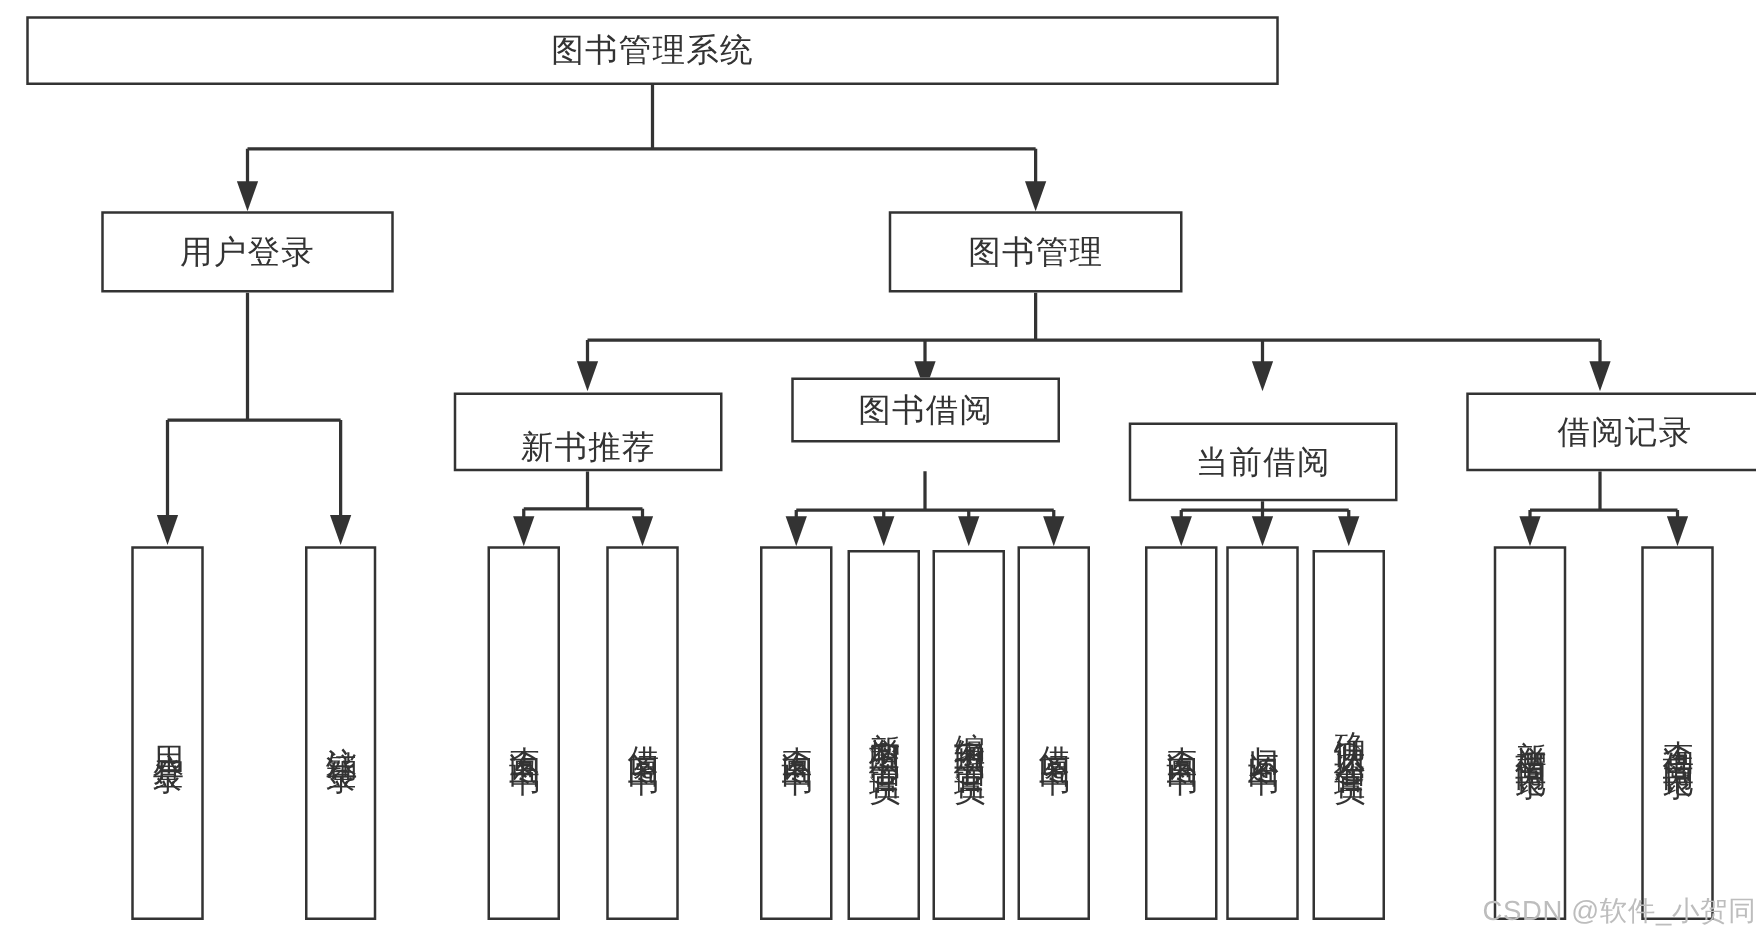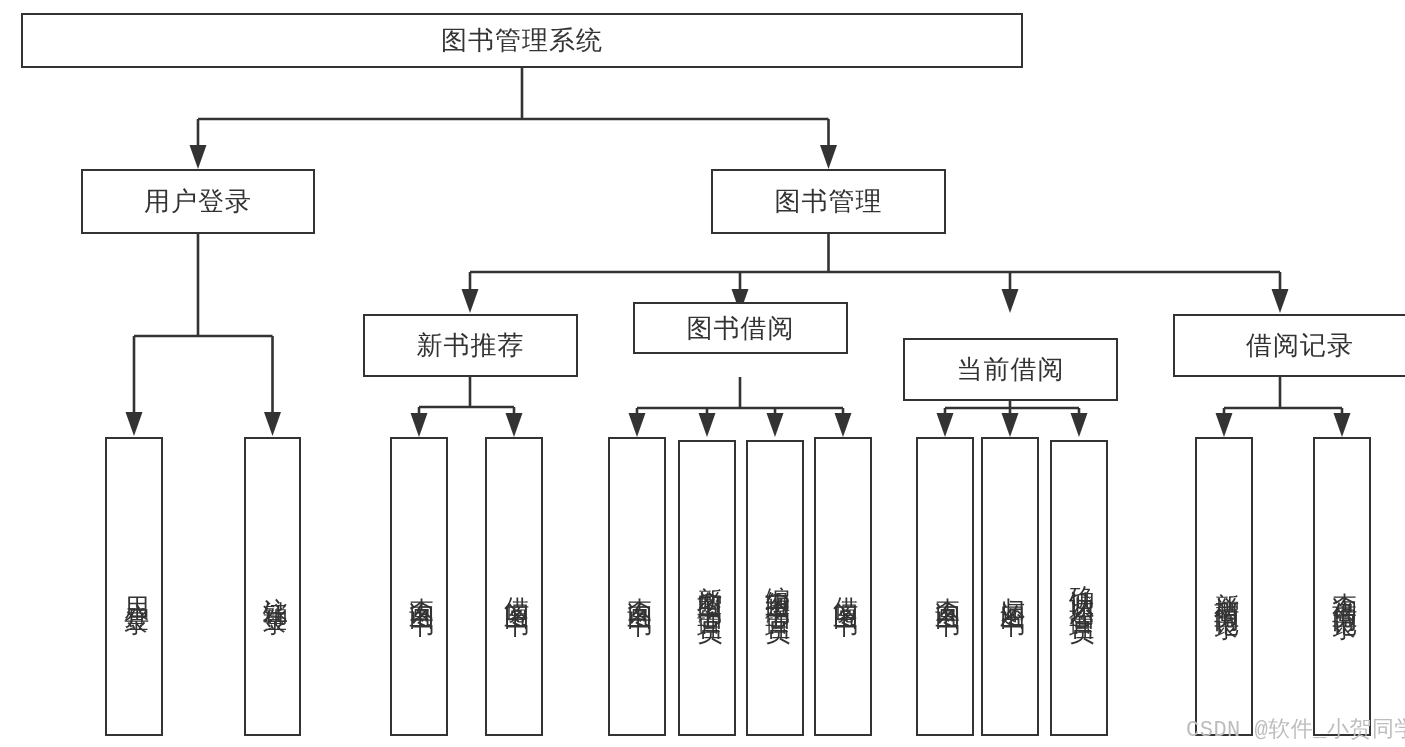--- a/index.html
+++ b/index.html
@@ -1,21 +1,21 @@
 <!DOCTYPE html>
 <html><head>
 <meta charset="utf-8">
 <style>
   html, body { margin: 0; padding: 0; background: #ffffff; }
   .canvas {
     position: relative;
     width: 1405px;
     height: 747px;
     background: #ffffff;
-    font-family: Liberation Mono, monospace;
+    font-family: Liberation Sans, sans-serif;
     color: #333333;
     overflow: hidden;
   }
   .connectors {
     position: absolute;
     left: 0; top: 0;
     z-index: 1;
   }
   .connectors path {
     fill: none;
@@ -119,21 +119,21 @@
     <span class="hlabel">图书管理系统</span>
   </div>
 
   <div class="node" style="left:81px; top:169px; width:234px; height:65px;">
     <span class="hlabel">用户登录</span>
   </div>
   <div class="node" style="left:711px; top:169px; width:235px; height:65px;text-align:right;">
     <span class="hlabel">图书管理</span>
   </div>
 
-  <div class="node" style="left:363px; top:314px; width:215px; height:63px;">
+  <div class="node" style="left:363px; top:314px; width:215px; height:63px;align-items:flex-end;">
     <span class="hlabel">新书推荐</span>
   </div>
   <div class="node" style="left:633px; top:302px; width:215px; height:52px;">
     <span class="hlabel">图书借阅</span>
   </div>
   <div class="node" style="left:903px; top:314px; width:215px; height:63px;margin-top:24px;">
     <span class="hlabel">当前借阅</span>
   </div>
   <div class="node" style="left:1173px; top:314px; width:254px; height:63px;">
     <span class="hlabel">借阅记录</span>

